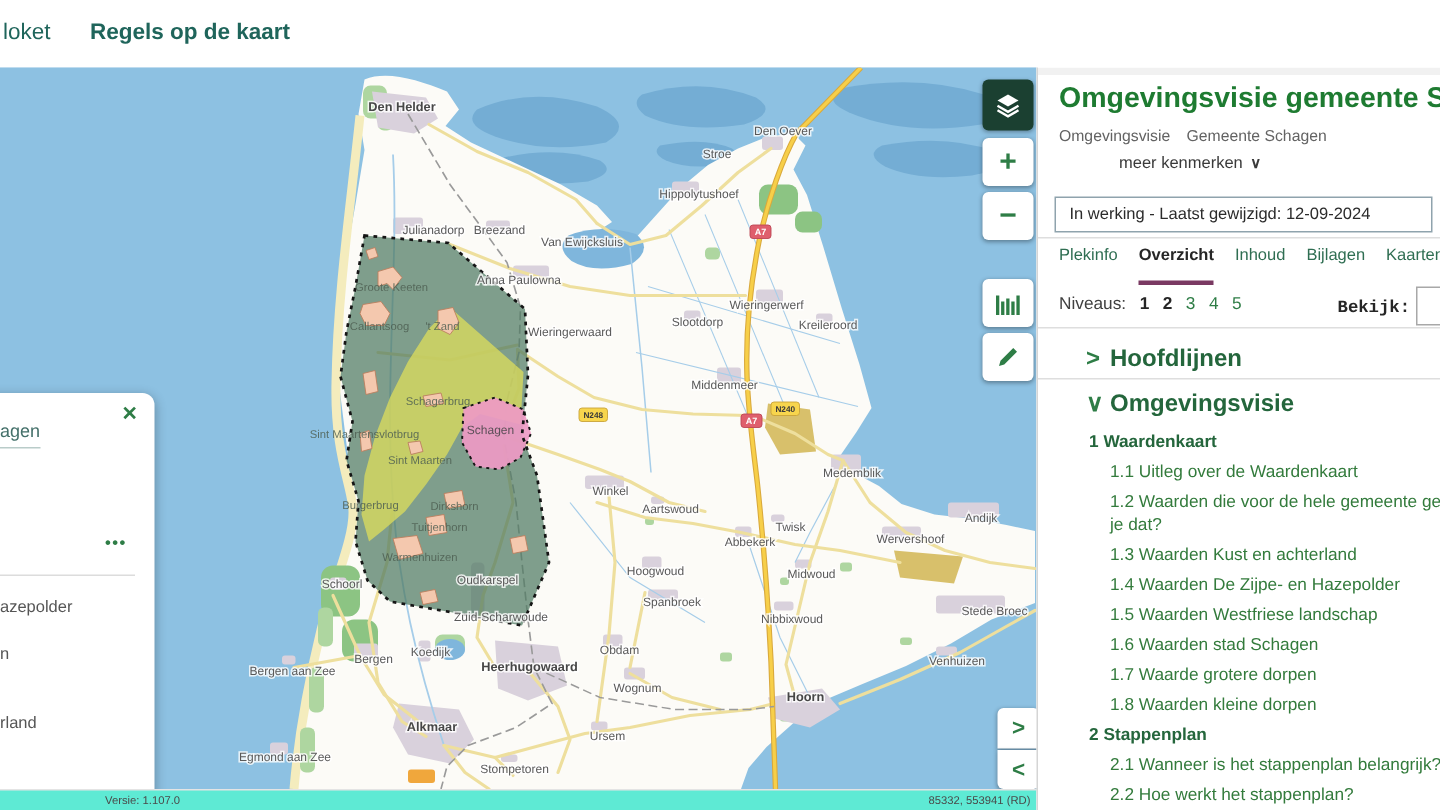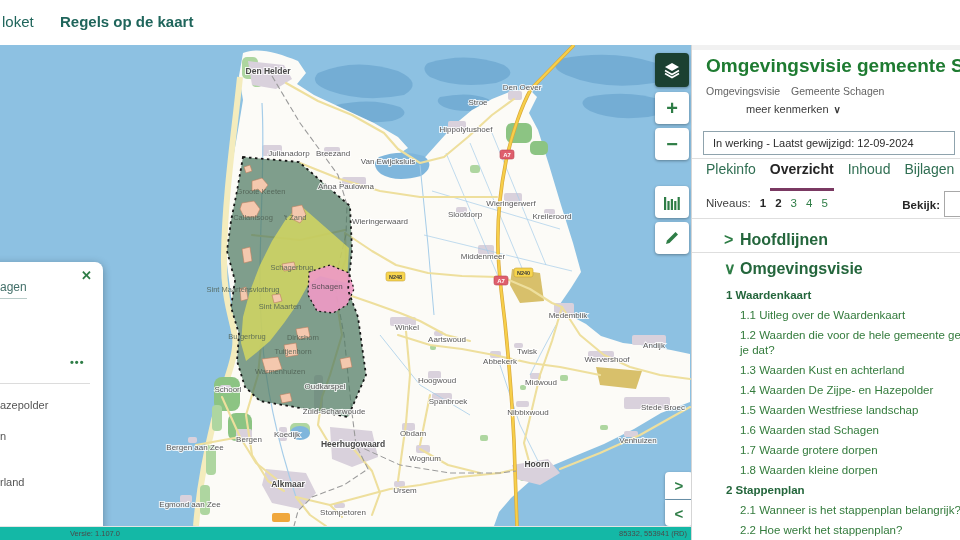--- a/index.html
+++ b/index.html
@@ -44,47 +44,47 @@
   #legendcard { position:absolute; left:-60px; top:217px; width:163px; height:291px; background:#fff;
     border-radius:8px; box-shadow:0 2px 8px rgba(0,0,0,.3); }
   #legend-close { position:absolute; left:141px; top:6px; color:#2e7d46; font-size:13px; font-weight:700; cursor:pointer; }
   #legend-tabfrag { position:absolute; left:60px; top:18px; font-size:12px; color:#44706a; }
   #legend-tabline { position:absolute; left:40px; top:36px; width:47px; height:1px; background:#b9ccc9; }
   #legend-ellipsis { position:absolute; left:130px; top:94px; color:#2e7d46; font-size:11px; font-weight:700; letter-spacing:1px; cursor:pointer; }
   #legend-divider { position:absolute; left:0; top:121px; width:150px; height:1px; background:#dcdcdc; }
   .legend-item { position:absolute; left:60px; font-size:11px; color:#555; cursor:pointer; }
 
   
-  #botbar { position:absolute; left:0; top:526px; width:691px; height:14px; background:#14b8a6; border-top:1px solid #e4e4e4; }
+  #botbar { position:absolute; left:0; top:526px; width:691px; height:14px; background:#5eead4; border-top:1px solid #e4e4e4; }
   #version { position:absolute; left:70px; top:2px; font-size:7.5px; color:#4a4a4a; }
   #coords  { position:absolute; right:4px; top:2px; font-size:7.5px; color:#4a4a4a; }
 
   
   #panel { position:absolute; left:691px; top:45px; width:269px; height:495px; background:#fff;
     border-left:1px solid #d5d5d5; overflow:hidden; }
   #panel-topstrip { position:absolute; left:0; top:0; width:100%; height:5px; background:#f1f1f1; }
   #p-title { position:absolute; left:14px; top:10px; width:400px; font-size:19px; font-weight:700;
     color:#1e7b31; white-space:nowrap; }
   #p-sub { position:absolute; left:14px; top:40px; font-size:10.5px; color:#636363; }
   #p-sub span { margin-right:8px; }
   #p-meer { position:absolute; left:14px; top:58px; font-size:11px; color:#3a3a3a; cursor:pointer;padding-left:40px; }
   #p-meer .vchev { font-weight:700; font-size:10px; margin-left:5px; }
   #p-status { position:absolute; left:11px; top:86px; width:252px; height:24px; border:1px solid #8fa3ad;
     font-size:11px; color:#2b2b2b; line-height:22px; padding-left:9px; background:#fff; cursor:pointer;
     white-space:nowrap; overflow:hidden; }
   .pdivider { position:absolute; left:0; width:100%; height:1px; background:#dedede; }
   #pd1 { top:113px; } #pd2 { top:173px; } #pd3 { top:207px; }
   #p-tabs { position:absolute; left:14px; top:115px; height:18px; white-space:nowrap; }
-  .tab { display:inline-block; margin-right:14px; font-size:14px; color:#2f6e52; cursor:pointer;
+  .tab { display:inline-block; margin-right:14px; font-size:11px; color:#2f6e52; cursor:pointer;
     padding-bottom:11px; }
   .tab.active { color:#262626; font-weight:700; border-bottom:3px solid #7a3962; }
   #p-niveaus { position:absolute; left:14px; top:152px; font-size:11.5px; color:#414141; }
   .niv { display:inline-block; margin-left:9px; color:#2e7d46; cursor:pointer; }
   .niv.sel { color:#262626; font-weight:700; }
-  #p-bekijk { position:absolute; right:20px; top:154px; font-size:11.5px; font-weight:700; color:#262626; }
+  #p-bekijk { position:absolute; right:20px; top:154px; font-size:11.5px; font-weight:700; color:#262626;font-family:Liberation Mono, monospace; }
   #p-bekijk-box { position:absolute; right:-4px; top:146px; width:20px; height:26px; border:1px solid #a8a8a8; background:#fff; cursor:pointer; }
   .sectionrow { position:absolute; left:12px; font-size:16px; font-weight:700; color:#24663c; cursor:pointer;margin-left:20px; }
   #sec-hoofd { top:186px; } #sec-inhoud { top:214px; }
   .sectionrow .schev { display:inline-block; width:16px; color:#2e7d46; font-weight:700; }
   #p-toc { position:absolute; left:34px; top:241px; width:300px; }
   .toc-item { font-size:11.5px; line-height:15px; margin-bottom:5px; color:#337b3c; cursor:pointer; white-space:pre-line; }
   .toc-item.sub { margin-left:14px; }
   .toc-item.bold { font-weight:700; color:#24663c; margin-top:2px; cursor:default; }
 </style>
 </head>

